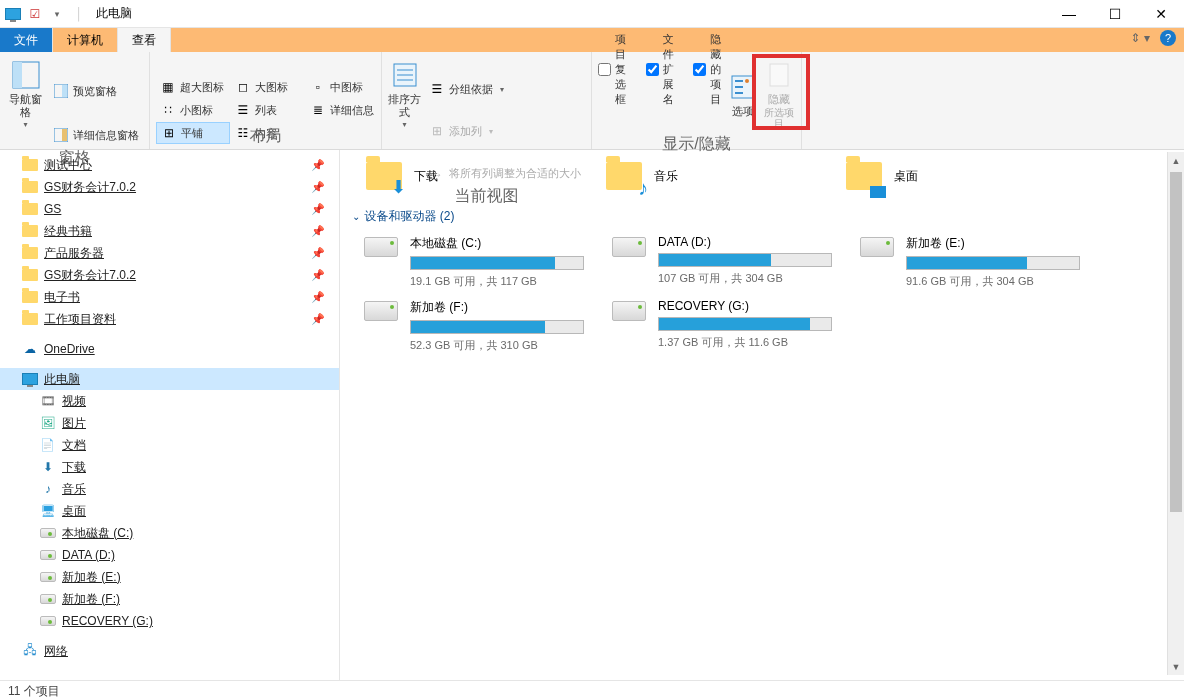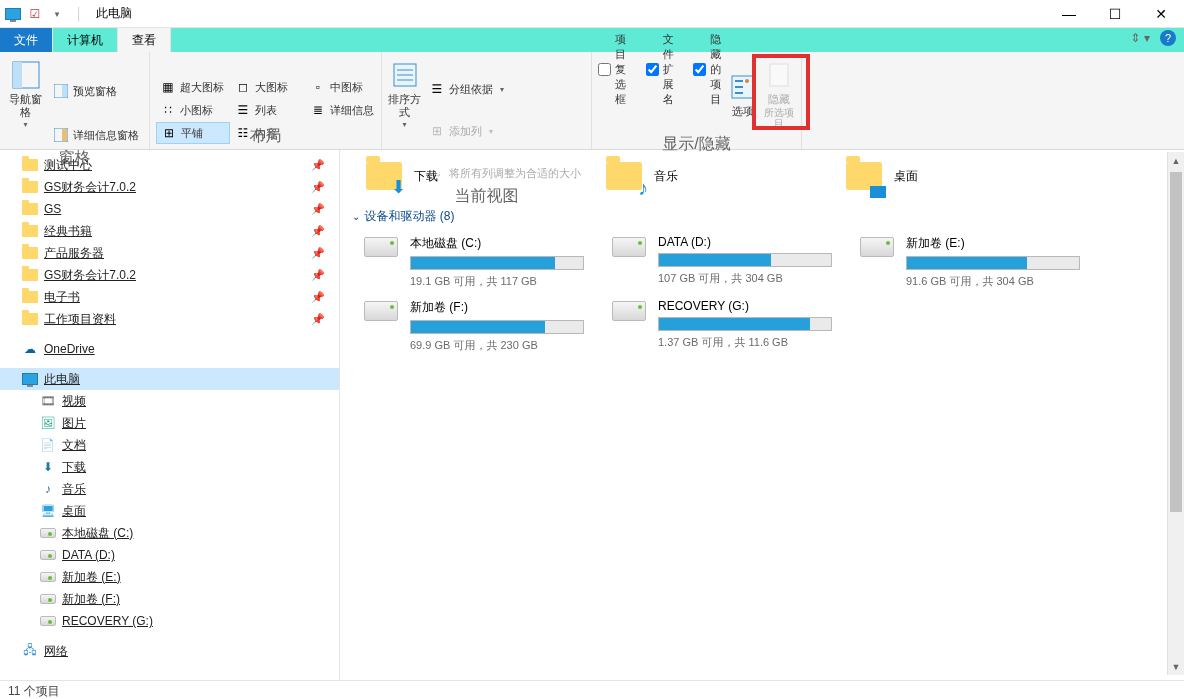--- a/index.html
+++ b/index.html
@@ -5,21 +5,21 @@
 * { margin: 0; padding: 0; box-sizing: border-box; font-family: "Microsoft YaHei", "Segoe UI", sans-serif; font-size: 12px; }
 body { background: #fff; width: 1184px; height: 699px; overflow: hidden; position: relative; }
 
 .titlebar { height: 28px; display: flex; align-items: center; border-bottom: 1px solid #e5e5e5; }
 .titlebar .qat { display: flex; align-items: center; gap: 4px; padding: 0 4px; height: 100%; }
 .titlebar .qat .icon, .titlebar .qat .sep { width: 18px; height: 18px; display: flex; align-items: center; justify-content: center; }
 .titlebar .title { margin-left: 4px; }
 .titlebar .winbtns { margin-left: auto; display: flex; }
 .titlebar .winbtns div { width: 46px; height: 28px; display: flex; align-items: center; justify-content: center; font-size: 14px; }
 
-.tabs { height: 24px; display: flex; align-items: stretch; background: #5eead4; position: relative; }
+.tabs { height: 24px; display: flex; align-items: stretch; background: #fdba74; position: relative; }
 .tabs .tab { padding: 0 14px; display: flex; align-items: center; border-right: 1px solid #e3e3e3; cursor: default; }
 .tabs .tab.file { background: #1979ca; color: #fff; }
 .tabs .tab.active { background: #f5f5f5; }
 .tabs .help { position: absolute; right: 8px; top: 2px; display: flex; gap: 10px; align-items: center; }
 .help-circle { width: 16px; height: 16px; border-radius: 50%; background: #1979ca; color: #fff; display: flex; align-items: center; justify-content: center; font-size: 11px; }
 
 .ribbon { height: 98px; background: #f5f5f5; border-bottom: 1px solid #dadada; display: flex; position: relative; }
 .ribbon .group { border-right: 1px solid #e0e0e0; display: flex; flex-direction: column; padding: 4px 6px 2px 6px; }
 .ribbon .group .gbody { flex: 1; display: flex; align-items: flex-start; gap: 4px; }
 .ribbon .group .glabel { text-align: center; color: #666; font-size: 16px; padding-top: 2px; }
@@ -439,21 +439,21 @@
         <div class="folder-tile">
           <div class="fi" style="position:relative">
             <div class="folder-big"></div>
             <span style="position:absolute;right:-2px;bottom:-2px;background:#1a8fd8;width:16px;height:12px;display:block"></span>
           </div>
           <div class="ft">桌面</div>
         </div>
       </div>
     <div class="section-header">
       <span class="chev">⌄</span>
-      <span>设备和驱动器 (8)</span>
+      <span>设备和驱动器 (2)</span>
     </div>
     <div class="drive-grid" id="drive-grid">
         <div class="drive-tile">
           <div class="di">
             <div class="drive-icon"></div>
           </div>
     <div class="dbody">
       <div class="dname">本地磁盘 (C:)</div>
       <div class="bar">
               <div class="fill" style="width:84%"></div>
@@ -487,21 +487,21 @@
         </div>
         <div class="drive-tile">
           <div class="di">
             <div class="drive-icon"></div>
           </div>
     <div class="dbody">
       <div class="dname">新加卷 (F:)</div>
       <div class="bar">
               <div class="fill" style="width:78%"></div>
             </div>
-      <div class="dinfo">69.9 GB 可用，共 230 GB</div>
+      <div class="dinfo">52.3 GB 可用，共 310 GB</div>
     </div>
         </div>
         <div class="drive-tile">
           <div class="di">
             <div class="drive-icon"></div>
           </div>
     <div class="dbody">
       <div class="dname">RECOVERY (G:)</div>
       <div class="bar">
               <div class="fill" style="width:88%"></div>

